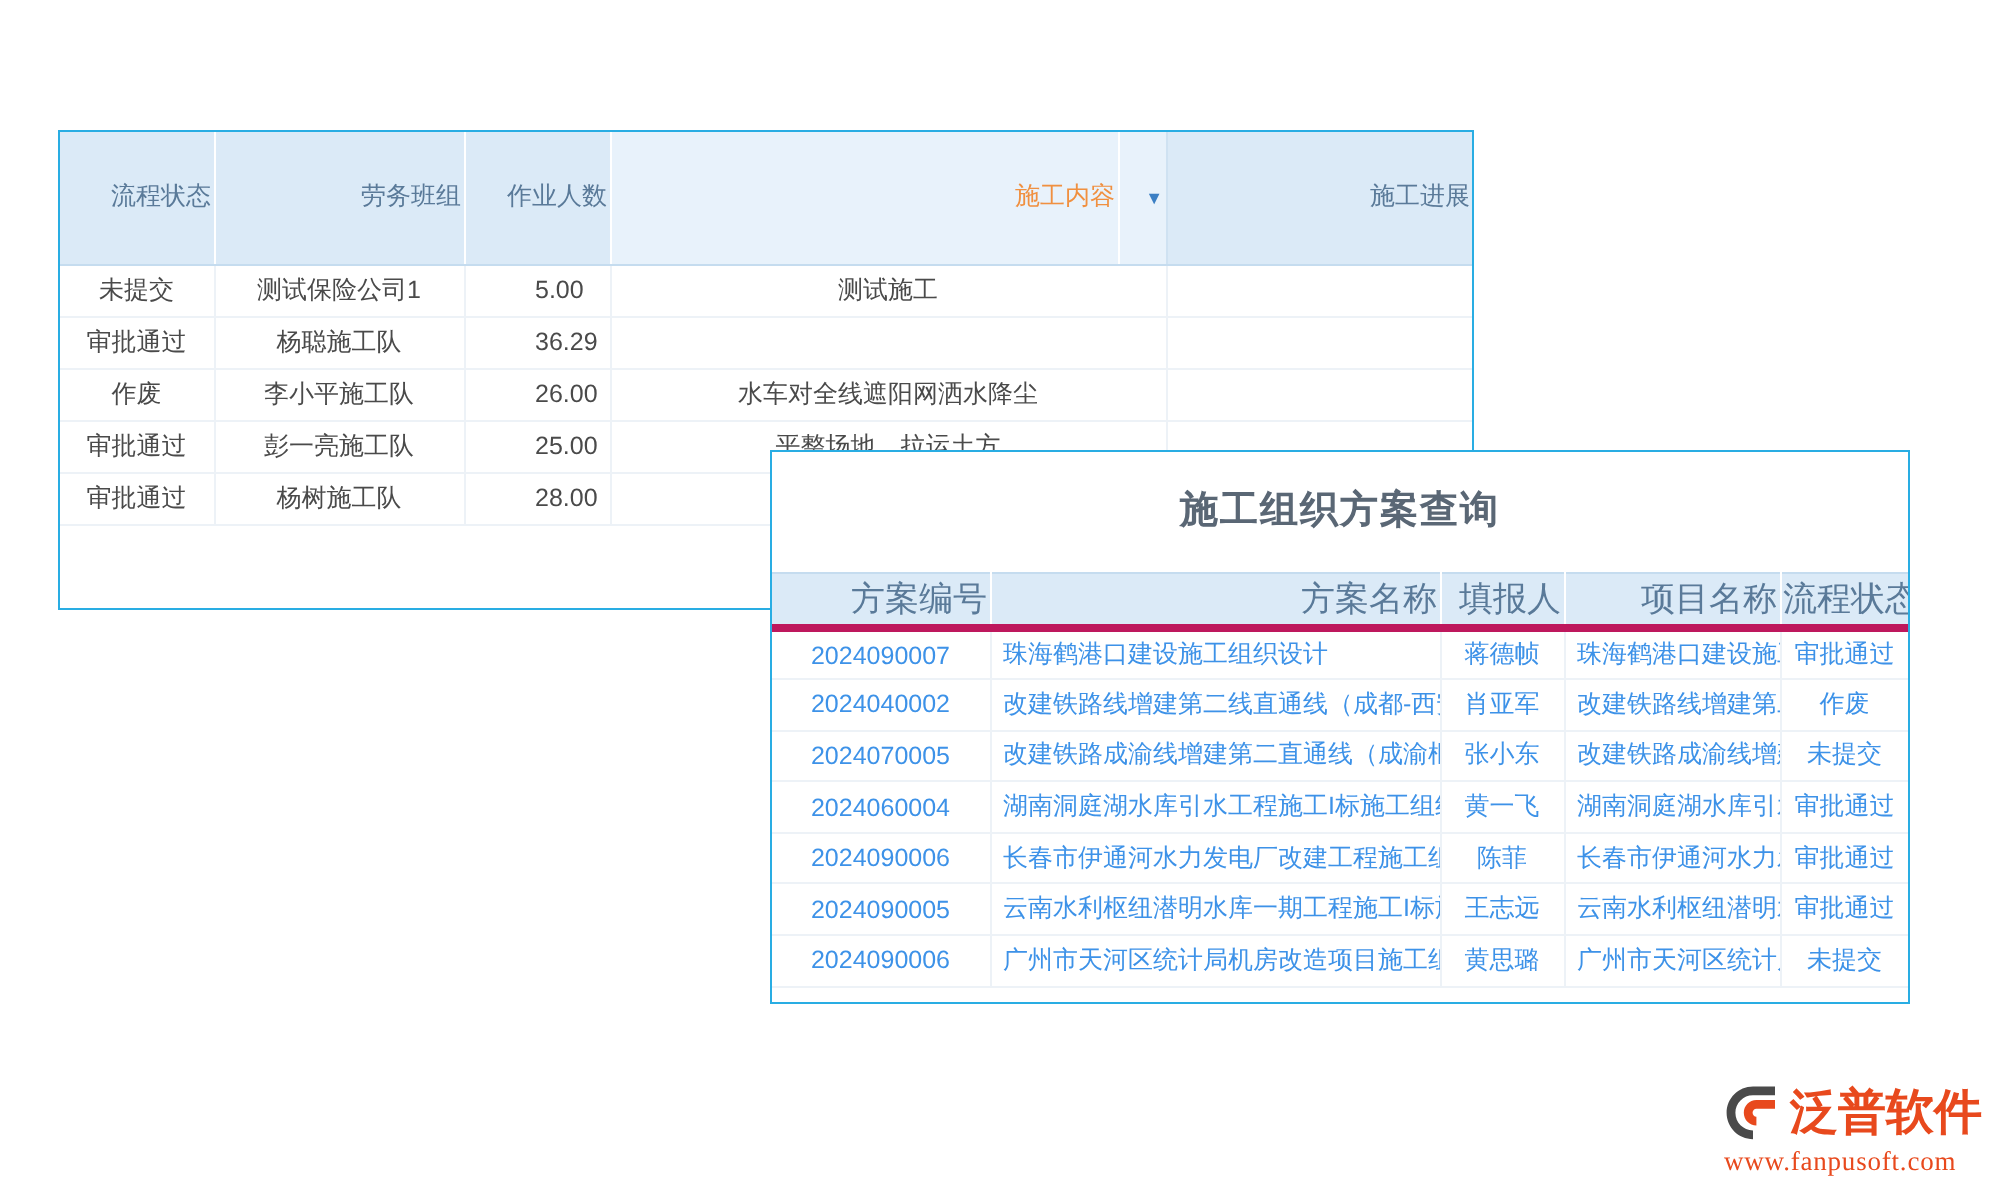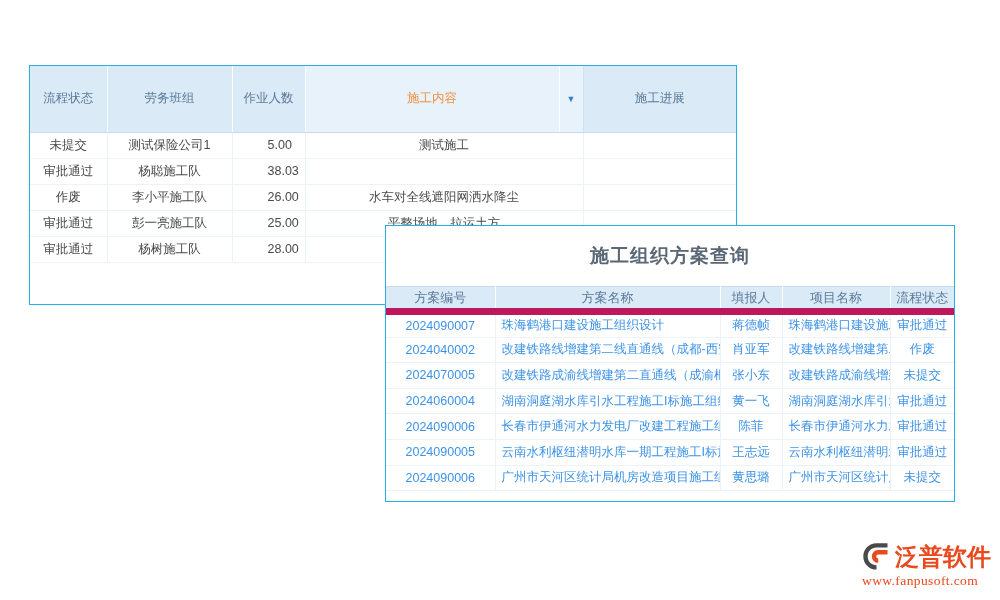--- a/index.html
+++ b/index.html
@@ -36,21 +36,21 @@
   
   table.grid {
     border-collapse: collapse;
     table-layout: fixed;
     width: 100%;
   }
   table.grid th {
     background: #dbeaf7;
     color: #5a7a99;
     font-weight: normal;
-    text-align: center;
+    text-align: right;
     border-right: 1px solid #ffffff;
     border-bottom: 1px solid #c5dcef;
     box-sizing: border-box;
     overflow: hidden;
     white-space: nowrap;
   }
   table.grid td {
     border-right: 1px solid #edf2f7;
     border-bottom: 1px solid #edf2f7;
     box-sizing: border-box;
@@ -106,22 +106,22 @@
     z-index: 2;
     box-shadow: 0 0 0 0 rgba(0,0,0,0);
   }
   #panel-plan .panel-title {
     height: 60px;
     line-height: 60px;
     font-size: 19px;
   }
   #panel-plan table.grid th {
     height: 25px;
-    font-size: 13px;
-    border-bottom: 7px solid #be185d;
+    font-size: 17px;
+    border-bottom: 4px solid #be185d;
     border-top: 1px solid #c5dcef;
   }
   #panel-plan table.grid td {
     height: 25.6px;
     font-size: 12.5px;
     color: #3d92e8;
   }
   #panel-plan td.c-left { text-align: left; padding-left: 6px; margin-top: 40px; }
 
   
@@ -194,21 +194,21 @@
         <tr>
           <td class="st-unsubmitted">未提交</td>
           <td>测试保险公司1</td>
           <td class="c-num">5.00</td>
           <td colspan="2">测试施工</td>
           <td class="c-left"></td>
         </tr>
         <tr>
           <td class="st-approved">审批通过</td>
           <td>杨聪施工队</td>
-          <td class="c-num">38.03</td>
+          <td class="c-num">36.29</td>
           <td colspan="2"></td>
           <td class="c-left"></td>
         </tr>
         <tr>
           <td class="st-void">作废</td>
           <td>李小平施工队</td>
           <td class="c-num">26.00</td>
           <td colspan="2">水车对全线遮阳网洒水降尘</td>
           <td class="c-left"></td>
         </tr>

